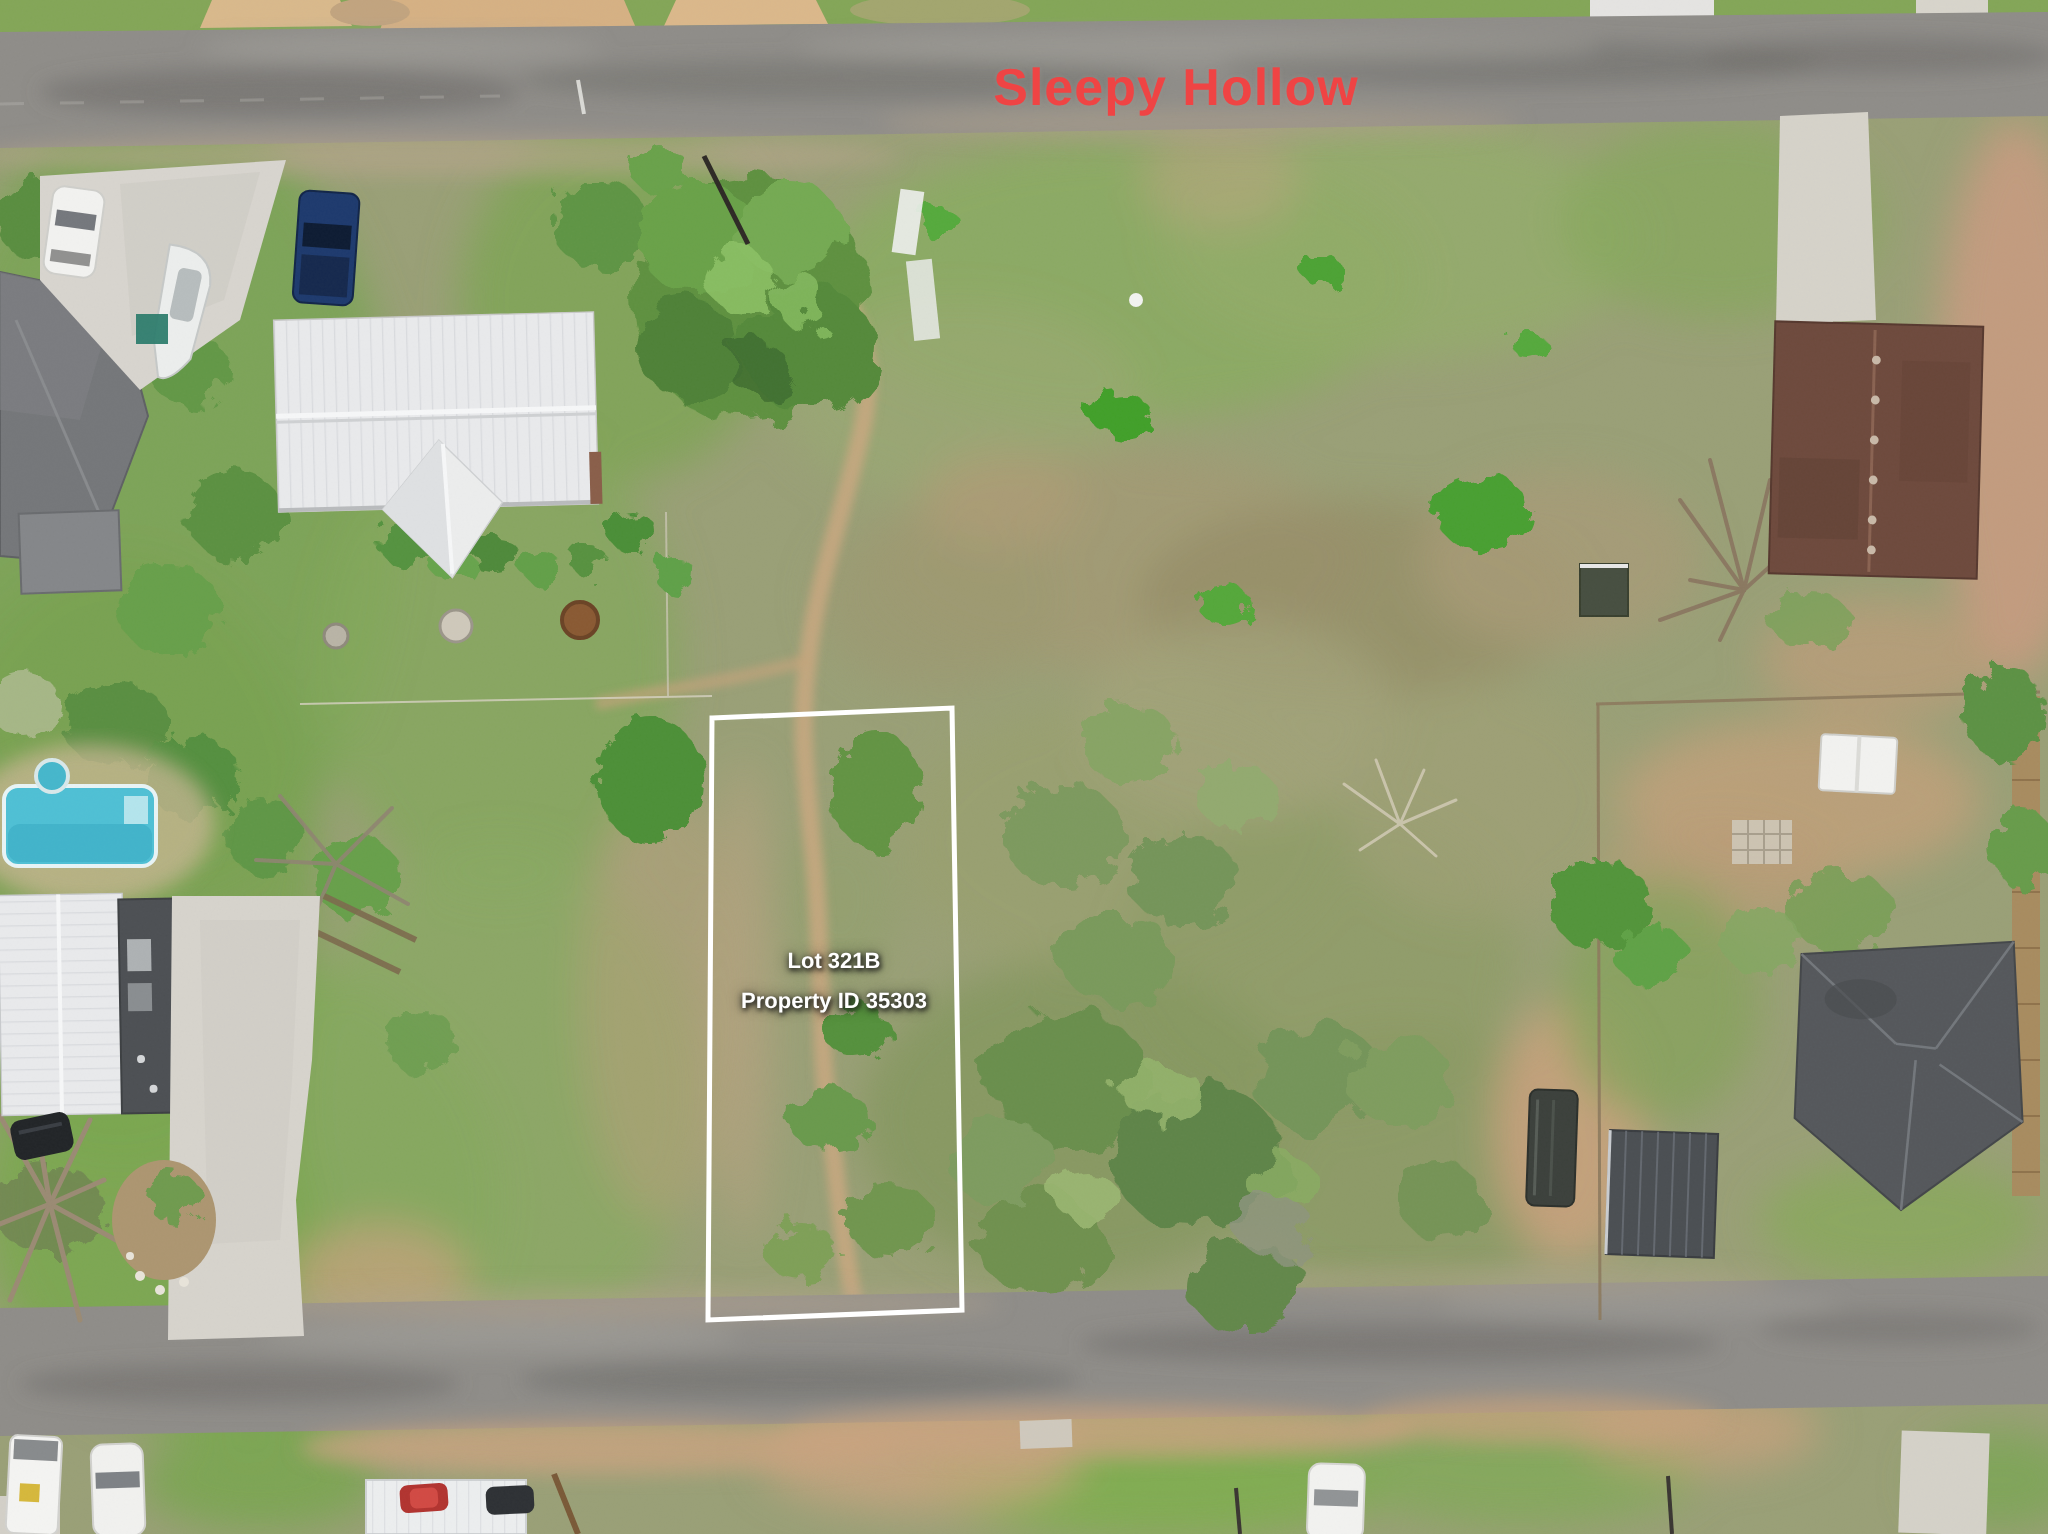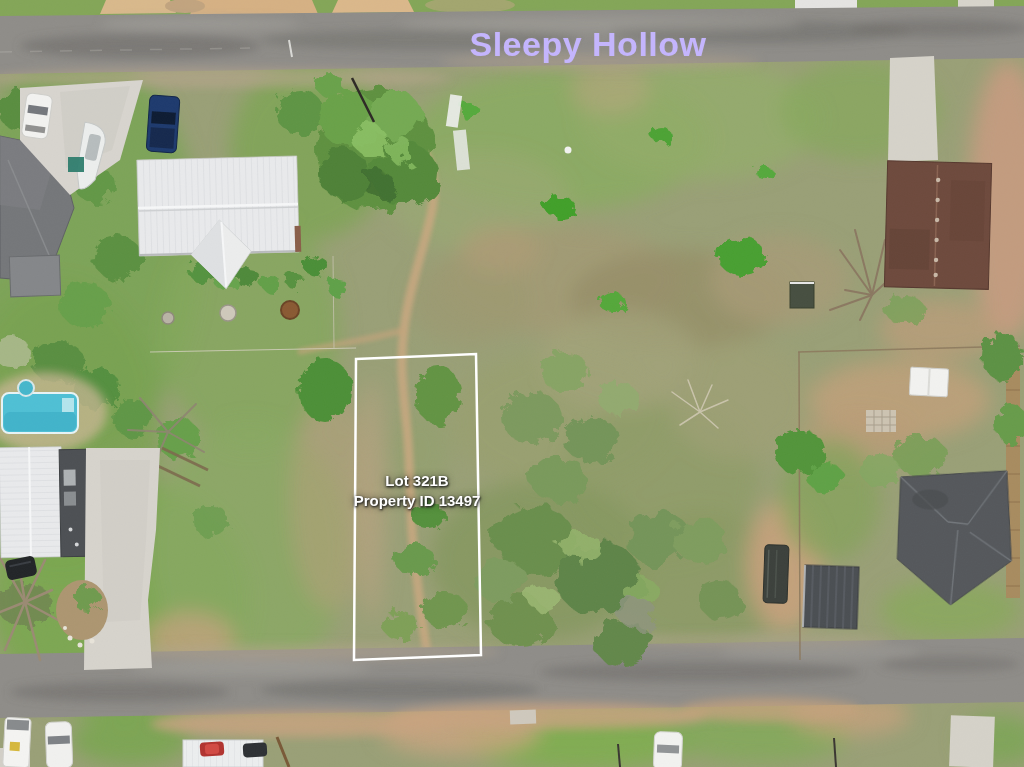--- a/index.html
+++ b/index.html
@@ -3,28 +3,28 @@
 <meta charset="utf-8">
 <style>
   html,body{margin:0;padding:0;background:#222;}
   #stage{
     position:relative;width:1024px;height:767px;overflow:hidden;
     font-family:"Liberation Sans", sans-serif;
   }
   #stage svg{position:absolute;left:0;top:0;}
   .street-label{
     position:absolute;transform:translate(-50%,-50%);
-    font-weight:700;font-size:34px;letter-spacing:.5px;color:#c4b5fd;
+    font-weight:700;font-size:26px;letter-spacing:.5px;color:#ef4444;
     white-space:nowrap;text-shadow:0 0 2px rgba(160,158,152,.35);text-align:right;
   }
   #street-top{left:588px;top:44px;}
   #street-bottom{left:584px;top:678px;}
   .lot-label{
     position:absolute;left:417px;top:491px;transform:translate(-50%,-50%);
-    text-align:center;color:#ffffff;font-weight:700;font-size:15px;line-height:20px;
+    text-align:center;color:#ffffff;font-weight:700;font-size:11px;line-height:20px;
     white-space:nowrap;
     text-shadow:0 1px 3px rgba(35,35,35,.95),0 0 7px rgba(40,40,40,.65),1px 1px 2px rgba(0,0,0,.6);
   }
 </style>
 </head>
 <body>
 
 <div id="stage">
 <svg width="1024" height="767" viewBox="0 0 1024 767">
   <defs>
@@ -465,15 +465,15 @@
   </g>
 
   <rect x="0" y="0" width="1024" height="767" fill="transparent" filter="url(#grain)" opacity=".5"></rect>
 
   <polygon points="356,359 476,354 481,655 354,660" fill="none" stroke="#ffffff" stroke-width="2.5"></polygon>
 </svg>
 
   <div id="street-top" class="street-label">Sleepy Hollow</div>
   <div class="lot-label">
     <div>Lot 321B</div>
-    <div>Property ID 13497</div>
+    <div>Property ID 35303</div>
   </div>
 </div>
 
 </body></html>

